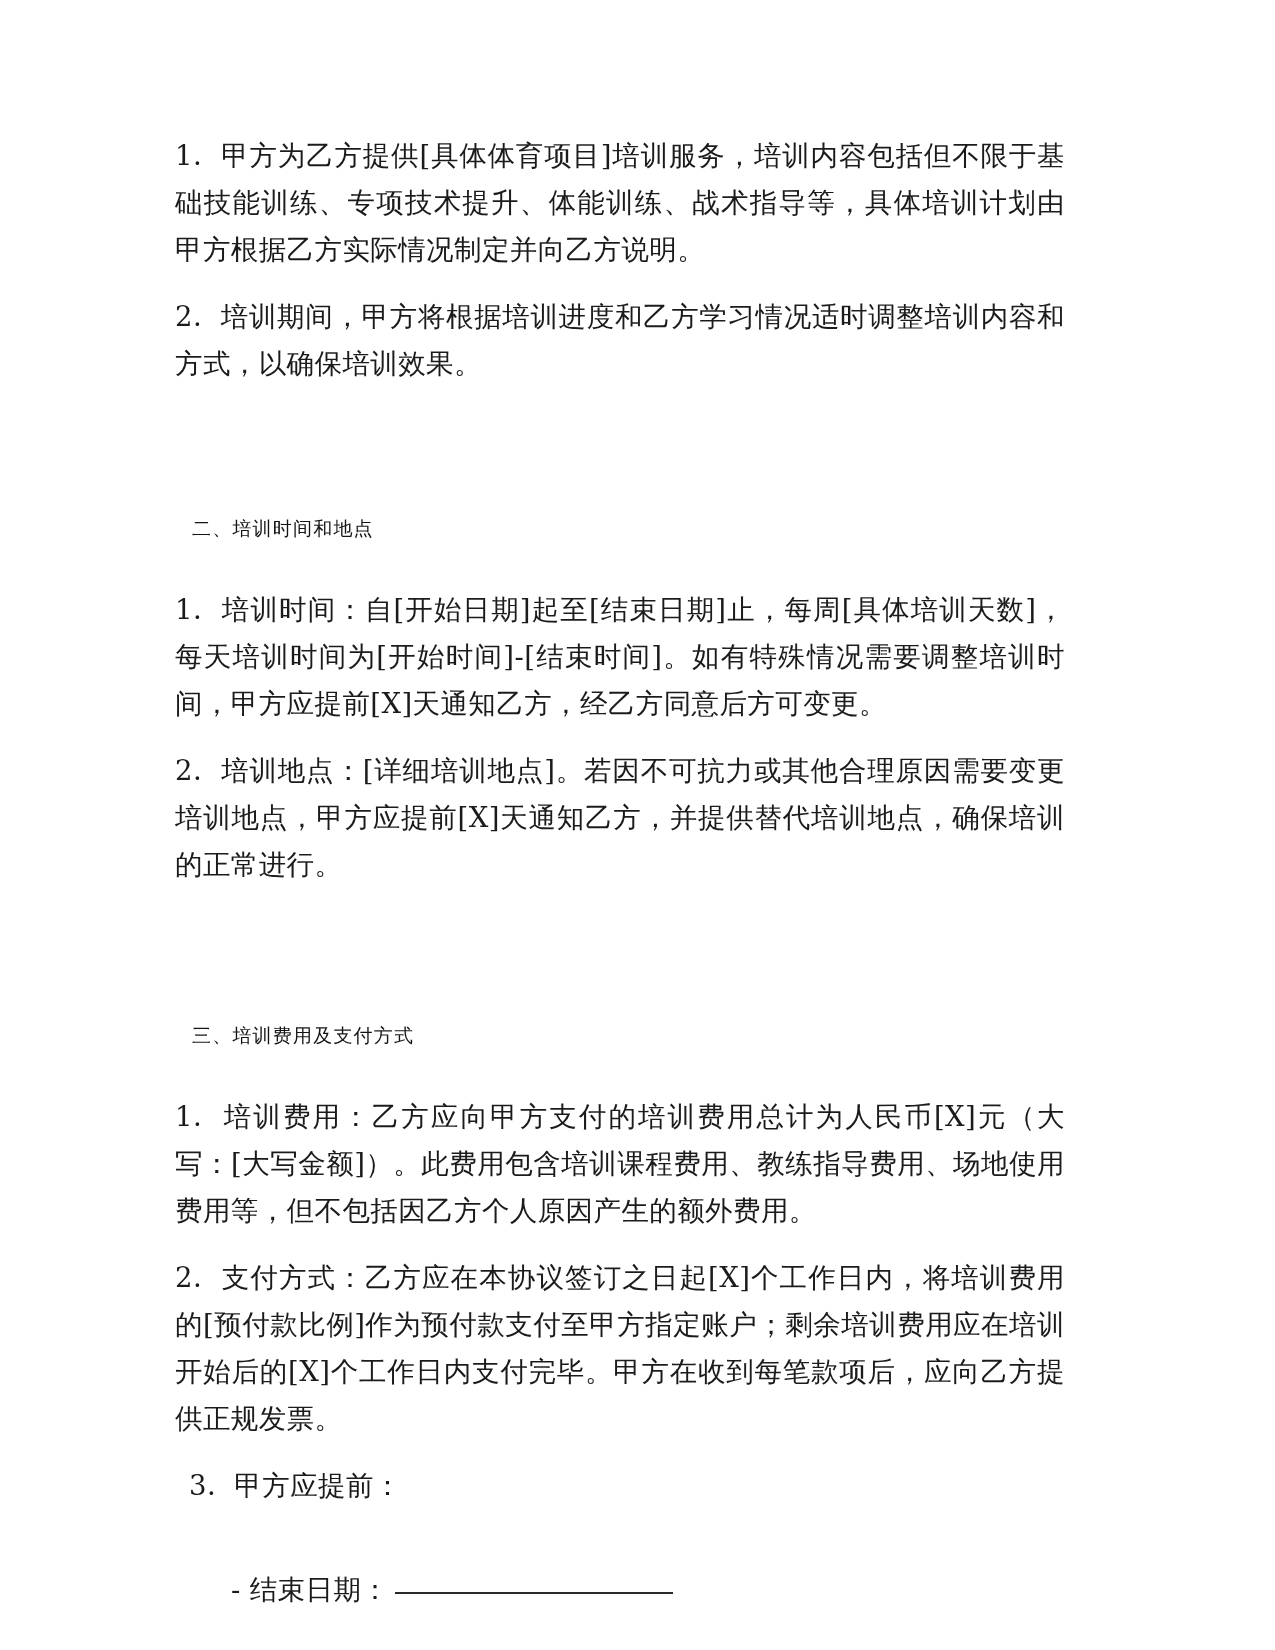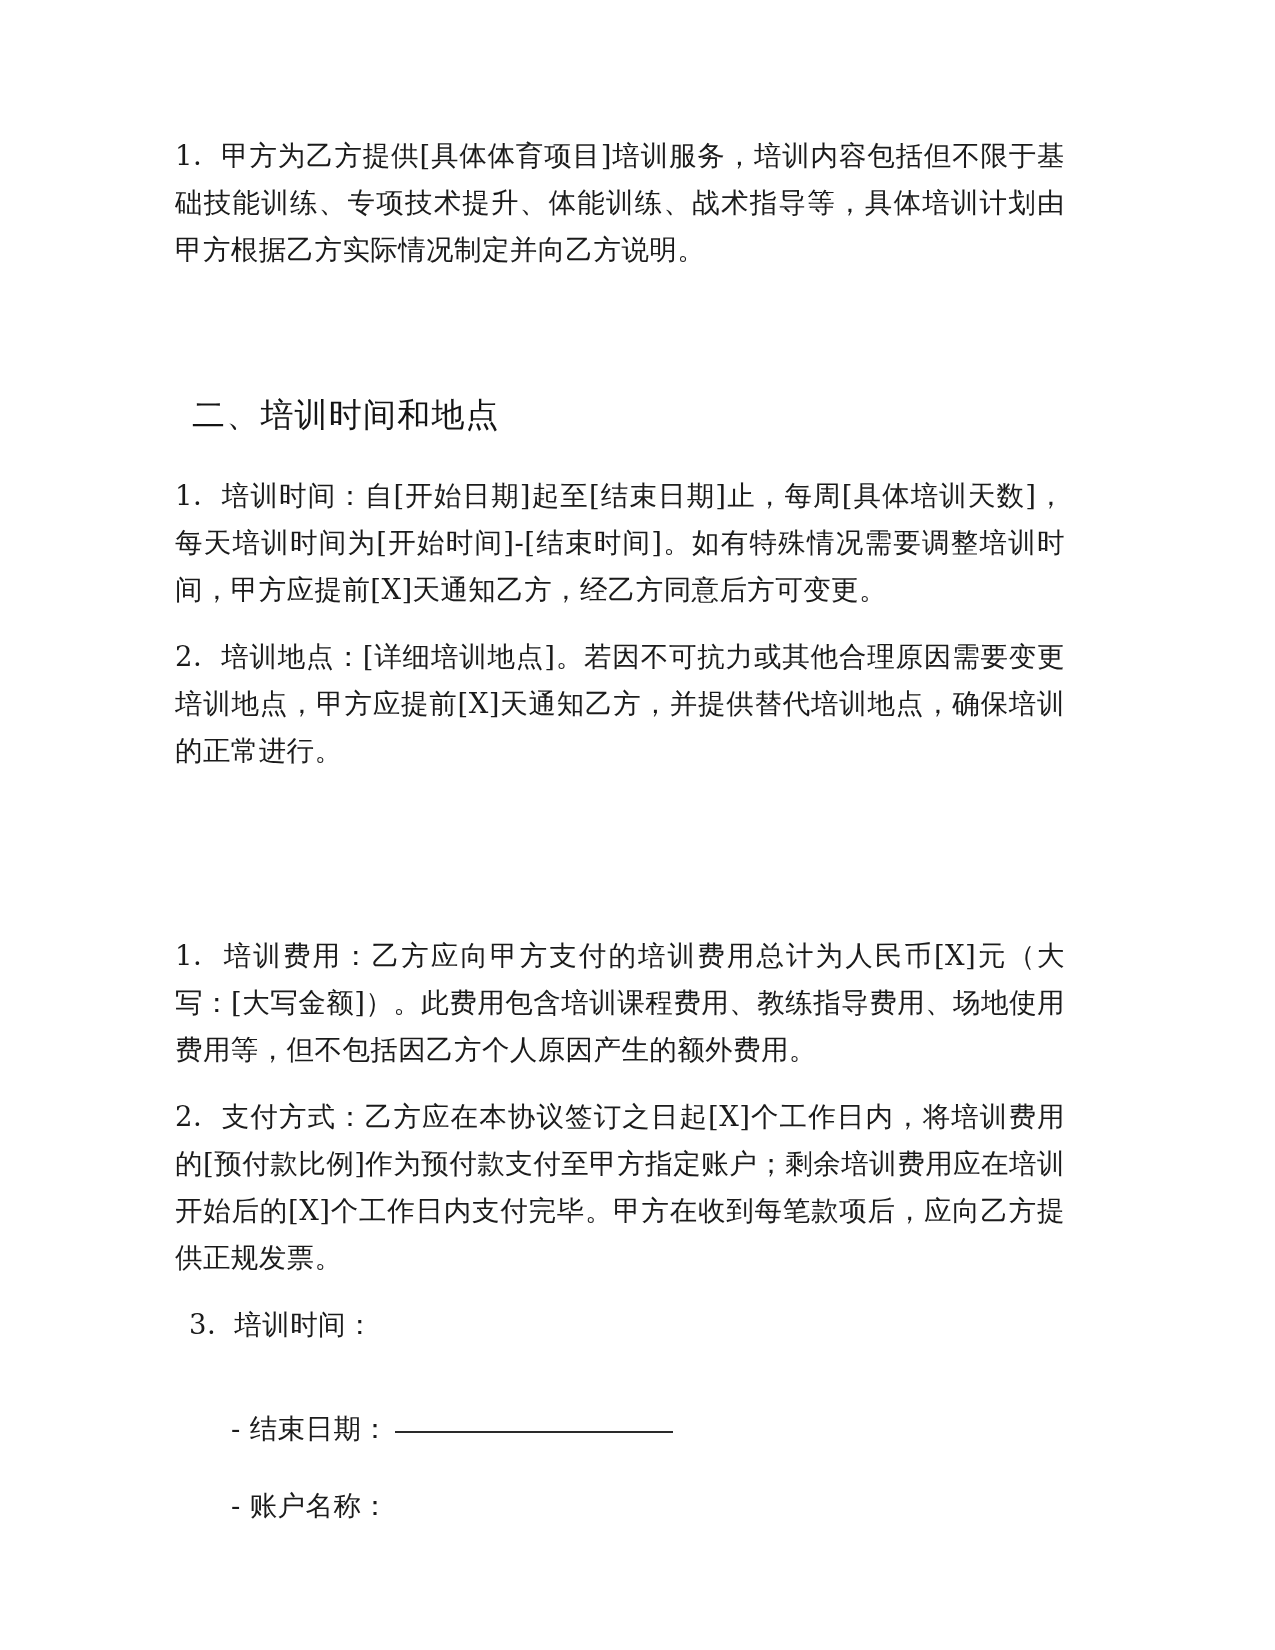--- a/index.html
+++ b/index.html
@@ -28,21 +28,21 @@
   .para {
     font-size: 27.5px;
     line-height: 47px;
     letter-spacing: 0.4px;
     text-align: justify;
     text-justify: inter-character;
     margin: 0 0 20px 0;
     color: #1b1b1b;
   }
   .heading {
-    font-size: 33px;
+    font-size: 19px;
     line-height: 47px;
     letter-spacing: 1.2px;
     margin: 0;
     padding-left: 17px;
     color: #141414;
   }
   .gap-before-heading {
     height: 98px;
   }
   .gap-after-heading {
@@ -89,50 +89,54 @@
 </head>
 <body>
 
 <div class="page">
   <div class="content">
 
     <p class="para numbered">
       <span>1.</span>&nbsp;&nbsp;<span>甲方为乙方提供[具体体育项目]培训服务，培训内容包括但不限于基础技能训练、专项技术提升、体能训练、战术指导等，具体培训计划由甲方根据乙方实际情况制定并向乙方说明。</span>
     </p>
 
+    <p class="para numbered">
+      <span>2.</span>&nbsp;&nbsp;<span>培训期间，甲方将根据培训进度和乙方学习情况适时调整培训内容和方式，以确保培训效果。</span>
+    </p>
 
     <div class="gap-before-heading"></div>
 
     <p class="heading">二、培训时间和地点</p>
 
     <div class="gap-after-heading"></div>
 
     <p class="para numbered">
       <span>1.</span>&nbsp;&nbsp;<span>培训时间：自[开始日期]起至[结束日期]止，每周[具体培训天数]，每天培训时间为[开始时间]-[结束时间]。如有特殊情况需要调整培训时间，甲方应提前[X]天通知乙方，经乙方同意后方可变更。</span>
     </p>
 
     <p class="para numbered">
       <span>2.</span>&nbsp;&nbsp;<span>培训地点：[详细培训地点]。若因不可抗力或其他合理原因需要变更培训地点，甲方应提前[X]天通知乙方，并提供替代培训地点，确保培训的正常进行。</span>
     </p>
 
     <div class="gap-section"></div>
 
+    <p class="heading">三、培训费用及支付方式</p>
 
     <div class="gap-after-heading"></div>
 
     <p class="para numbered">
       <span>1.</span>&nbsp;&nbsp;<span>培训费用：乙方应向甲方支付的培训费用总计为人民币[X]元（大写：[大写金额]）。此费用包含培训课程费用、教练指导费用、场地使用费用等，但不包括因乙方个人原因产生的额外费用。</span>
     </p>
 
     <p class="para numbered">
       <span>2.</span>&nbsp;&nbsp;<span>支付方式：乙方应在本协议签订之日起[X]个工作日内，将培训费用的[预付款比例]作为预付款支付至甲方指定账户；剩余培训费用应在培训开始后的[X]个工作日内支付完毕。甲方在收到每笔款项后，应向乙方提供正规发票。</span>
     </p>
 
     <p class="para numbered item-indent">
-      <span>3.</span>&nbsp;&nbsp;<span>培训时间：</span>
+      <span>3.</span>&nbsp;&nbsp;<span>甲方应提前：</span>
     </p>
 
     <div class="sub-gap"></div>
 
     <p class="subitem">
       <span class="subitem-dash">-</span>
       <span>结束日期：</span>
       <span class="blank-line"></span>
     </p>
 

